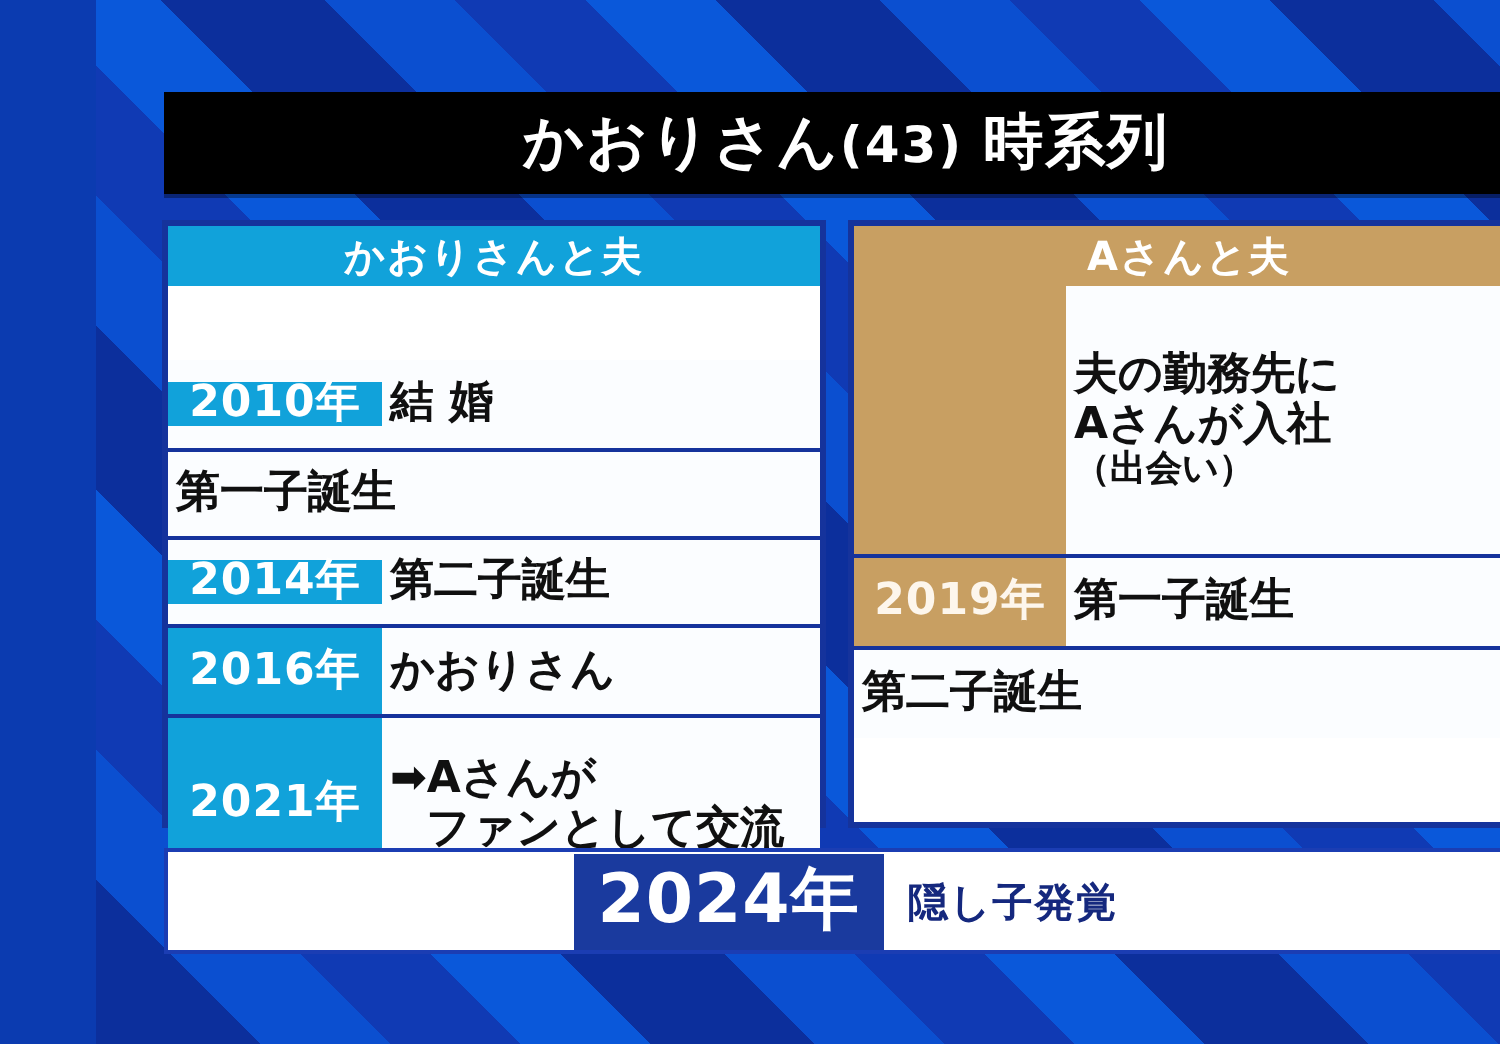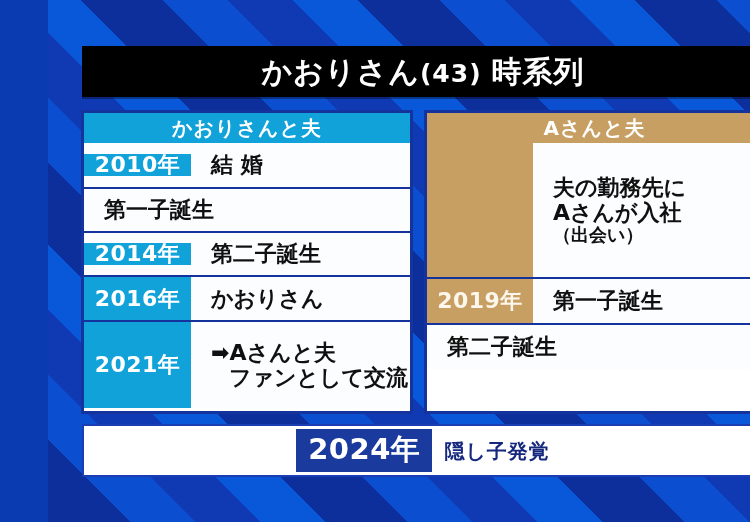--- a/index.html
+++ b/index.html
@@ -64,21 +64,21 @@
   .tables {
     position: absolute;
     left: 33px;
     top: 110px;
     width: 684px;
     height: 304px;
     display: flex;
     gap: 11px;
   }
 
-  .col-left { width: 332px; }
+  .col-left { width: 332px; gap: 37px; }
   .col-right { width: 341px; }
 
   .col {
     display: flex;
     flex-direction: column;
     border: 3px solid #15339c;
     box-sizing: border-box;
     background: #ffffff;
   }
 
@@ -124,21 +124,21 @@
   .year-cyan { background: #11a2da; color: #ffffff; }
   .year-tan  { background: #c89f62; color: #fdf6ec; }
 
   .right .year { flex: 0 0 106px; }
 
   .desc {
     flex: 1 1 auto;
     display: flex;
     flex-direction: column;
     justify-content: center;
-    padding-left: 20px;
+    padding-left: 4px;
     color: #101010;
     font-size: 22px;
     font-weight: bold;
     line-height: 1.14;
     background: #fbfdff;
   }
   .desc .ln { display: block; white-space: nowrap; }
   .desc .ln.small { font-size: 18px; }
   .desc .ln.indent { padding-left: 18px; }
 
@@ -164,21 +164,21 @@
     border: 2px solid #1b3db3;
     box-sizing: border-box;
     display: flex;
     align-items: center;
     justify-content: center;
     gap: 12px;
   }
   .badge-2024 {
     background: #1a3a9e;
     color: #ffffff;
-    font-size: 29px;
+    font-size: 34px;
     font-weight: bold;
     line-height: 1;
     padding: 6px 12px 8px 12px;
     letter-spacing: 0.5px;
   }
   .bottom-text {
     color: #15287e;
     font-size: 20px;
     font-weight: bold;
     line-height: 1;
@@ -223,21 +223,21 @@
         <div class="row r-h45">
           <div class="year year-cyan">2016年</div>
           <div class="desc">
             <span class="ln">かおりさん</span>
           </div>
         </div>
 
         <div class="row r-h88">
           <div class="year year-cyan">2021年</div>
           <div class="desc">
-            <span class="ln">➡Aさんと夫</span>
+            <span class="ln">➡Aさんが</span>
             <span class="ln indent">ファンとして交流</span>
           </div>
         </div>
 
       </div>
     </div>
 
     <div class="col col-right right">
       <div class="col-header hdr-tan">Aさんと夫</div>
       <div class="body-rows">

